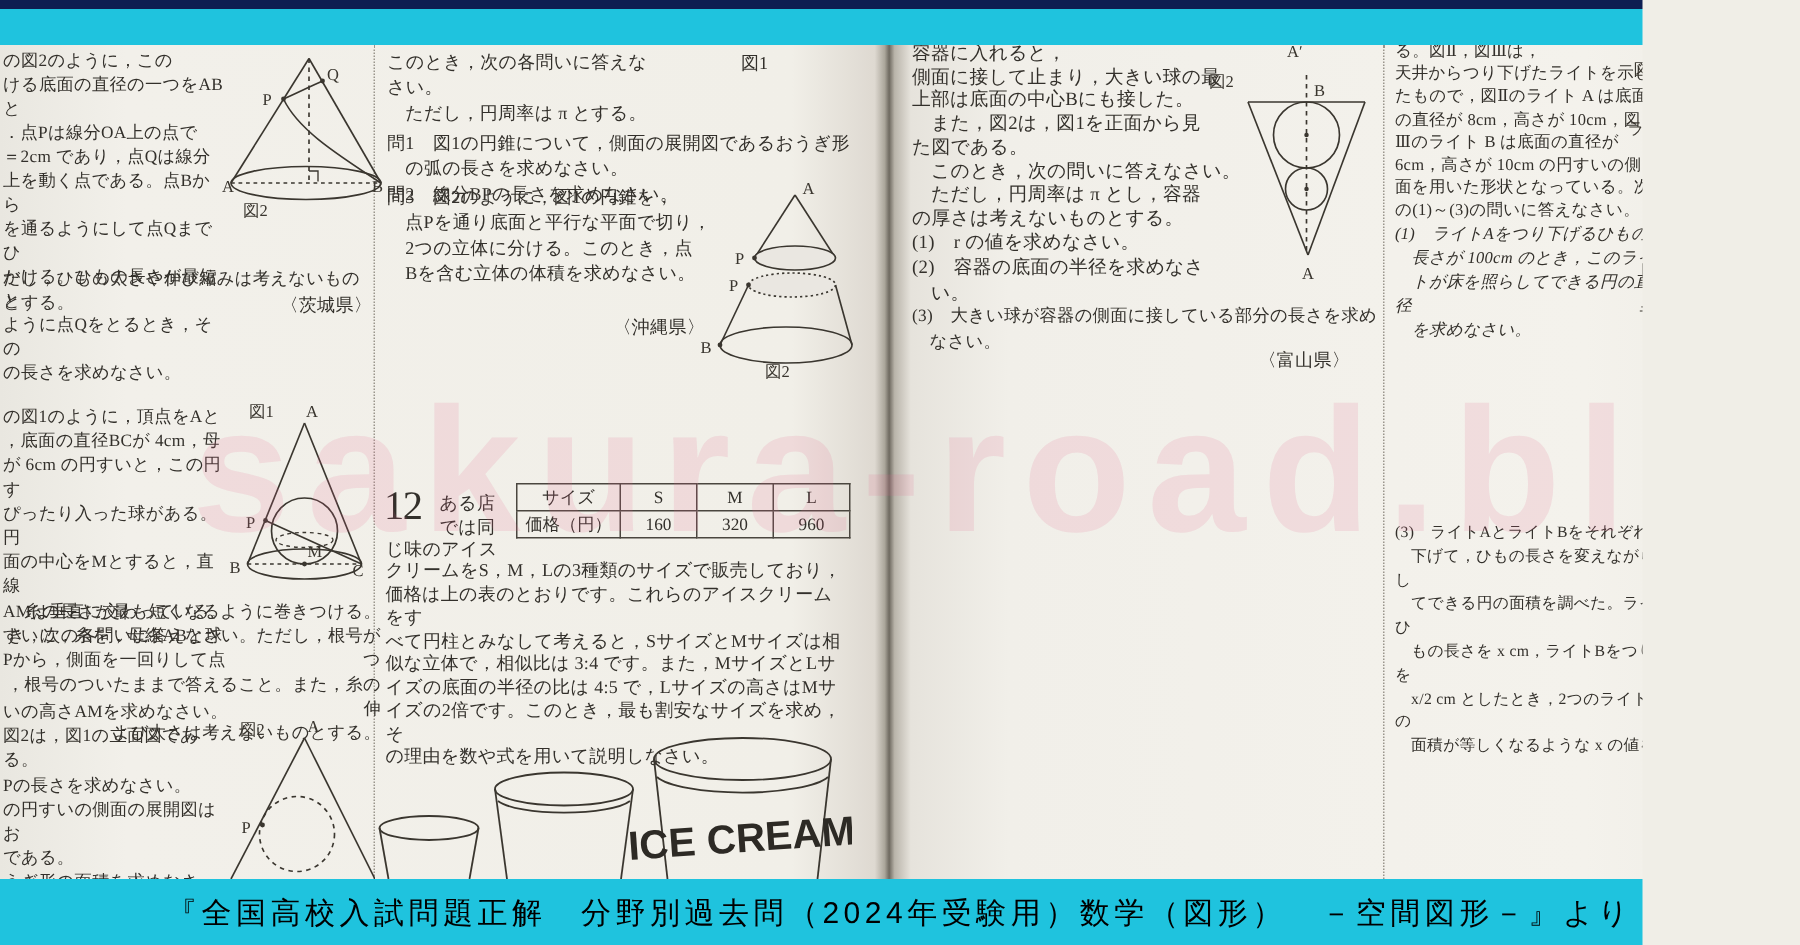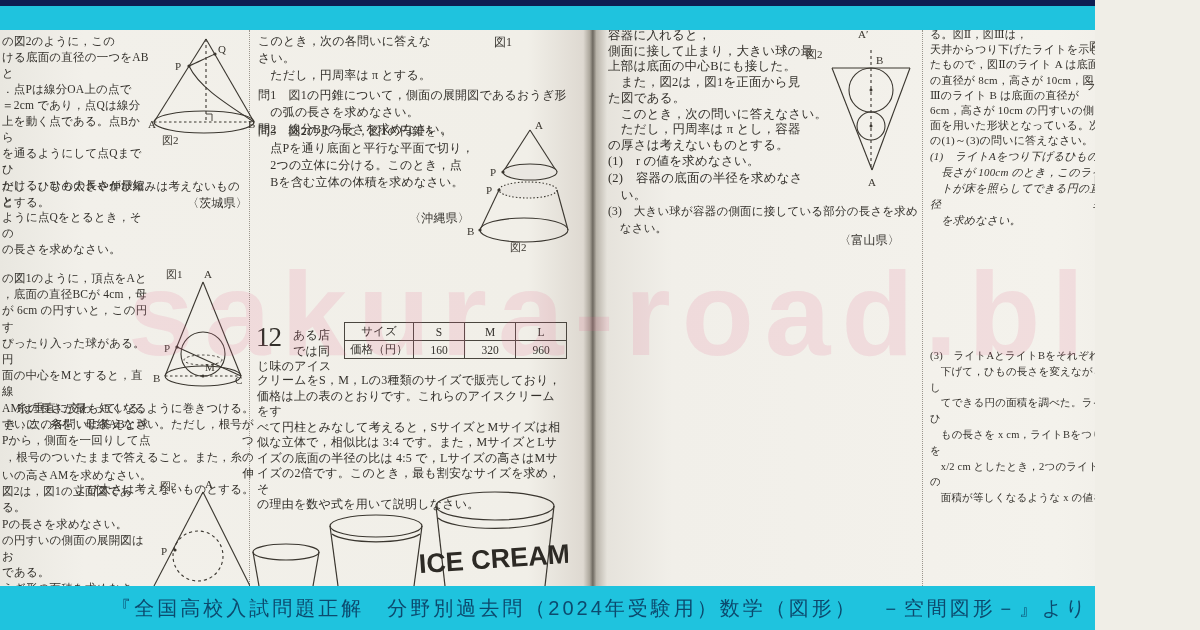--- a/index.html
+++ b/index.html
@@ -3,21 +3,21 @@
 <meta charset="utf-8">
 <style>
   html,body{margin:0;padding:0;}
   body{width:1200px;height:630px;overflow:hidden;background:#f0eee7;}
   .stage{position:relative;width:1095px;height:630px;overflow:hidden;
     font-family:"Liberation Serif","DejaVu Serif",serif;color:#33302b;}
   .bar-navy{position:absolute;left:0;top:0;width:1200px;height:6px;background:#0e1e52;z-index:40;}
   .bar-cyan{position:absolute;left:0;width:1200px;background:#1fc3de;z-index:40;}
   .bar-cyan.top{top:6px;height:24px;}
   .bar-cyan.bottom{top:586px;height:44px;display:flex;align-items:center;justify-content:center;}
-  .caption{color:#0c4a6e;font-family:"Liberation Sans","DejaVu Sans",sans-serif;
+  .caption{color:#000000;font-family:"Liberation Sans","DejaVu Sans",sans-serif;
     font-size:20px;letter-spacing:3px;font-weight:500;white-space:nowrap;text-align:right;}
   .paper{position:absolute;left:0;top:6px;width:1200px;height:580px;z-index:1;
     background:linear-gradient(90deg,#e9e7e0 0%,#f2f0ea 7%,#f1efe8 44%,#ded9d1 48.6%,
       #aba69b 49.15%,#6e6960 49.4%,#b9b4aa 49.7%,#e6e3dc 50.6%,#f1efe9 56%,
       #f4f2ec 88%,#edebe4 100%);}
   .vsep{position:absolute;top:30px;height:556px;width:0;border-left:1.5px dotted #9a958c;z-index:2;}
   .tblock{position:absolute;z-index:3;white-space:pre-line;line-height:16px;font-size:12px;
     letter-spacing:0.2px;}
   .src{text-align:right;}
   .fig{position:absolute;z-index:3;}

